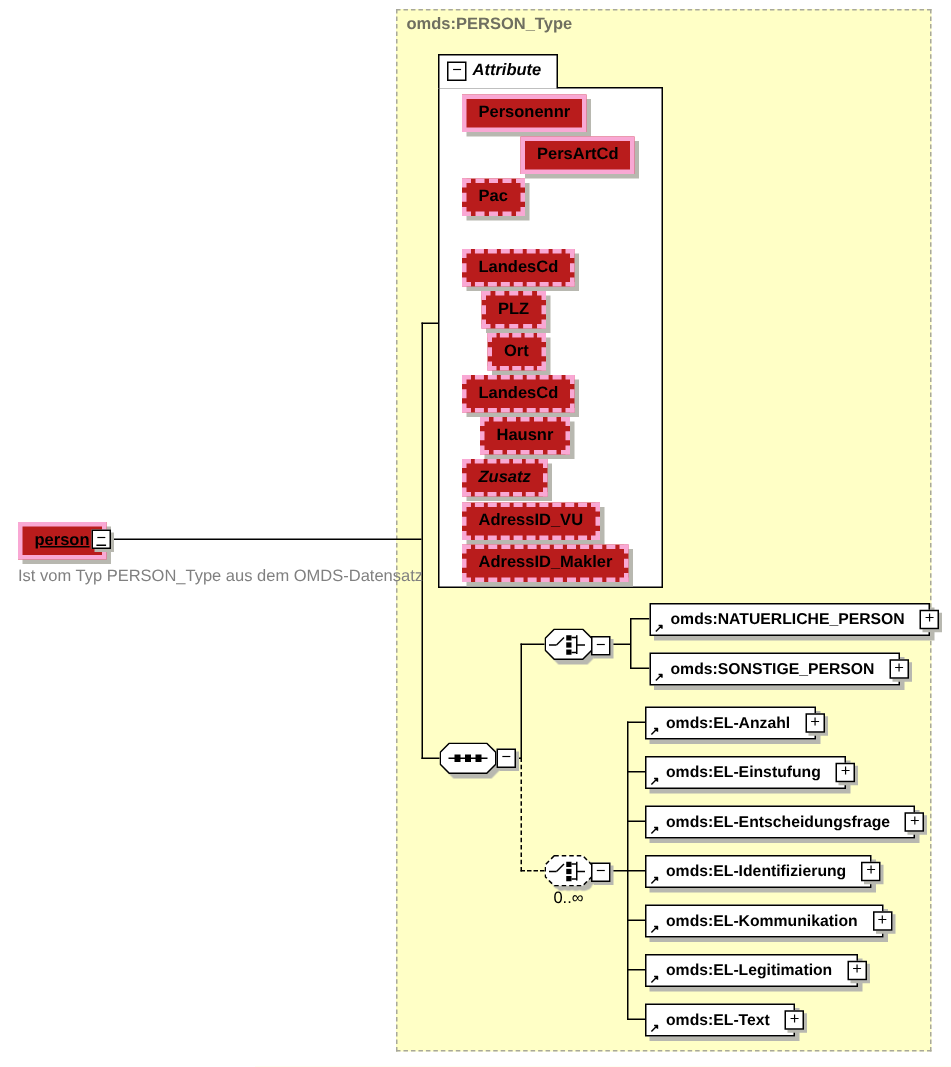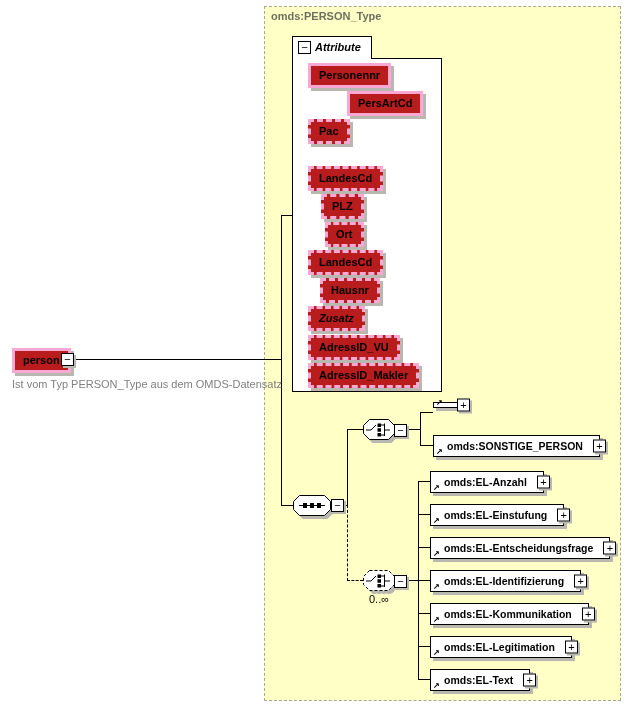--- a/index.html
+++ b/index.html
@@ -50,21 +50,21 @@
     font-size:11px;font-style:italic;font-weight:bold;line-height:21px;padding-left:22px;
   }
   .attr-tab .pm{left:5px;top:4px;box-shadow:none;}
   .attr-rect{
     position:absolute;left:292px;top:58px;width:150px;height:334px;background:#fff;
     border:1px solid #000;box-sizing:border-box;z-index:2;
   }
   .attr-node{z-index:4;}
   .comp{position:absolute;filter:drop-shadow(3px 3px 0 #b8b8b0);}
   .occ{position:absolute;font-size:11px;color:#000;}
-  .z{z-index:5;}
+  .z{z-index:5;text-decoration:underline;}
 </style>
 </head>
 <body>
 
 <div class="canvas">
 
   <div class="type-container"></div>
   <div class="type-label">omds:PERSON_Type</div>
 
   <div class="lh" style="left:73px;top:359px;width:208px;"></div>
@@ -137,20 +137,21 @@
       <line x1="21.5" y1="4.5" x2="21.5" y2="17" stroke="#000000"></line>
       <line x1="18" y1="6" x2="21.5" y2="6" stroke="#000000"></line>
       <line x1="21.5" y1="11" x2="27" y2="11" stroke="#000000"></line>
       <line x1="18" y1="16" x2="21.5" y2="16" stroke="#000000"></line>
     </svg>
   </div>
   <div class="pm" style="left:394px;top:424px;"><span>−</span></div>
 
   <div class="el" style="left:433px;top:402px;">
     <span class="ref-arrow">↗</span>
+    <span>omds:NATUERLICHE_PERSON</span>
     <span class="pm in-el"><span>+</span></span>
   </div>
   <div class="el" style="left:433px;top:435px;">
     <span class="ref-arrow">↗</span>
     <span>omds:SONSTIGE_PERSON</span>
     <span class="pm in-el"><span>+</span></span>
   </div>
 
   <div class="comp" style="left:363px;top:570px;">
     <svg width="32" height="21" viewBox="0 0 32 21">

